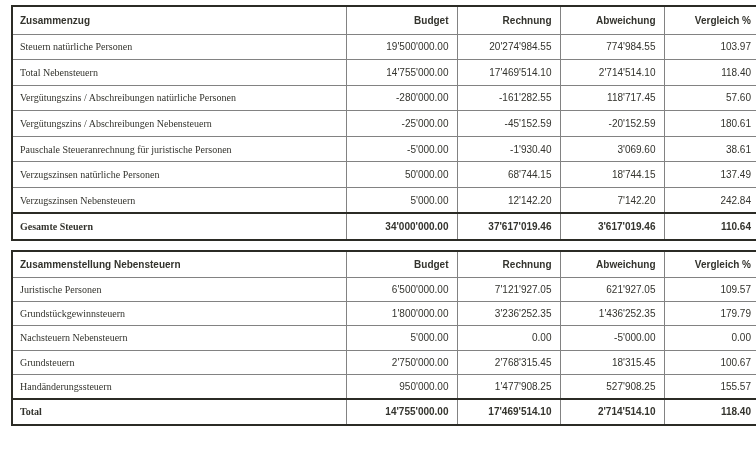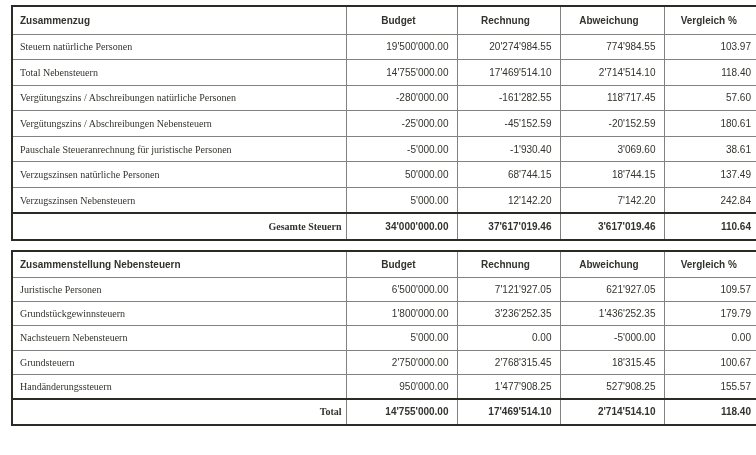--- a/index.html
+++ b/index.html
@@ -41,21 +41,21 @@
     height: 28px;
     white-space: nowrap;
     overflow: hidden;
   }
   #table-nebensteuern thead th { height: 26px; margin-left: 12px; }
   th.title-cell {
     text-align: left;
     padding: 0 4px 0 7px;
   }
   th.col-head {
-    text-align: center;
+    text-align: right;
     padding: 0 8px 0 2px;
   }
   tbody td {
     height: 25.6px;
     white-space: nowrap;
     overflow: hidden;
   }
   #table-nebensteuern tbody td { height: 24.4px; }
   td.label {
     text-align: left;
@@ -63,21 +63,20 @@
     font-family: Liberation Serif, serif;
   }
   td.num {
     text-align: right;
     padding: 0 8px 0 2px;
   }
   tr.total-row td {
     border-top: 2px solid #2b2b25;
     font-weight: bold;
     height: 27px;
-    text-align: right;
   }
   #table-nebensteuern tr.total-row td { height: 26px; }
 </style>
 </head>
 <body>
 
 <div class="page">
 
   <table class="report" id="table-zusammenzug">
     <colgroup>

